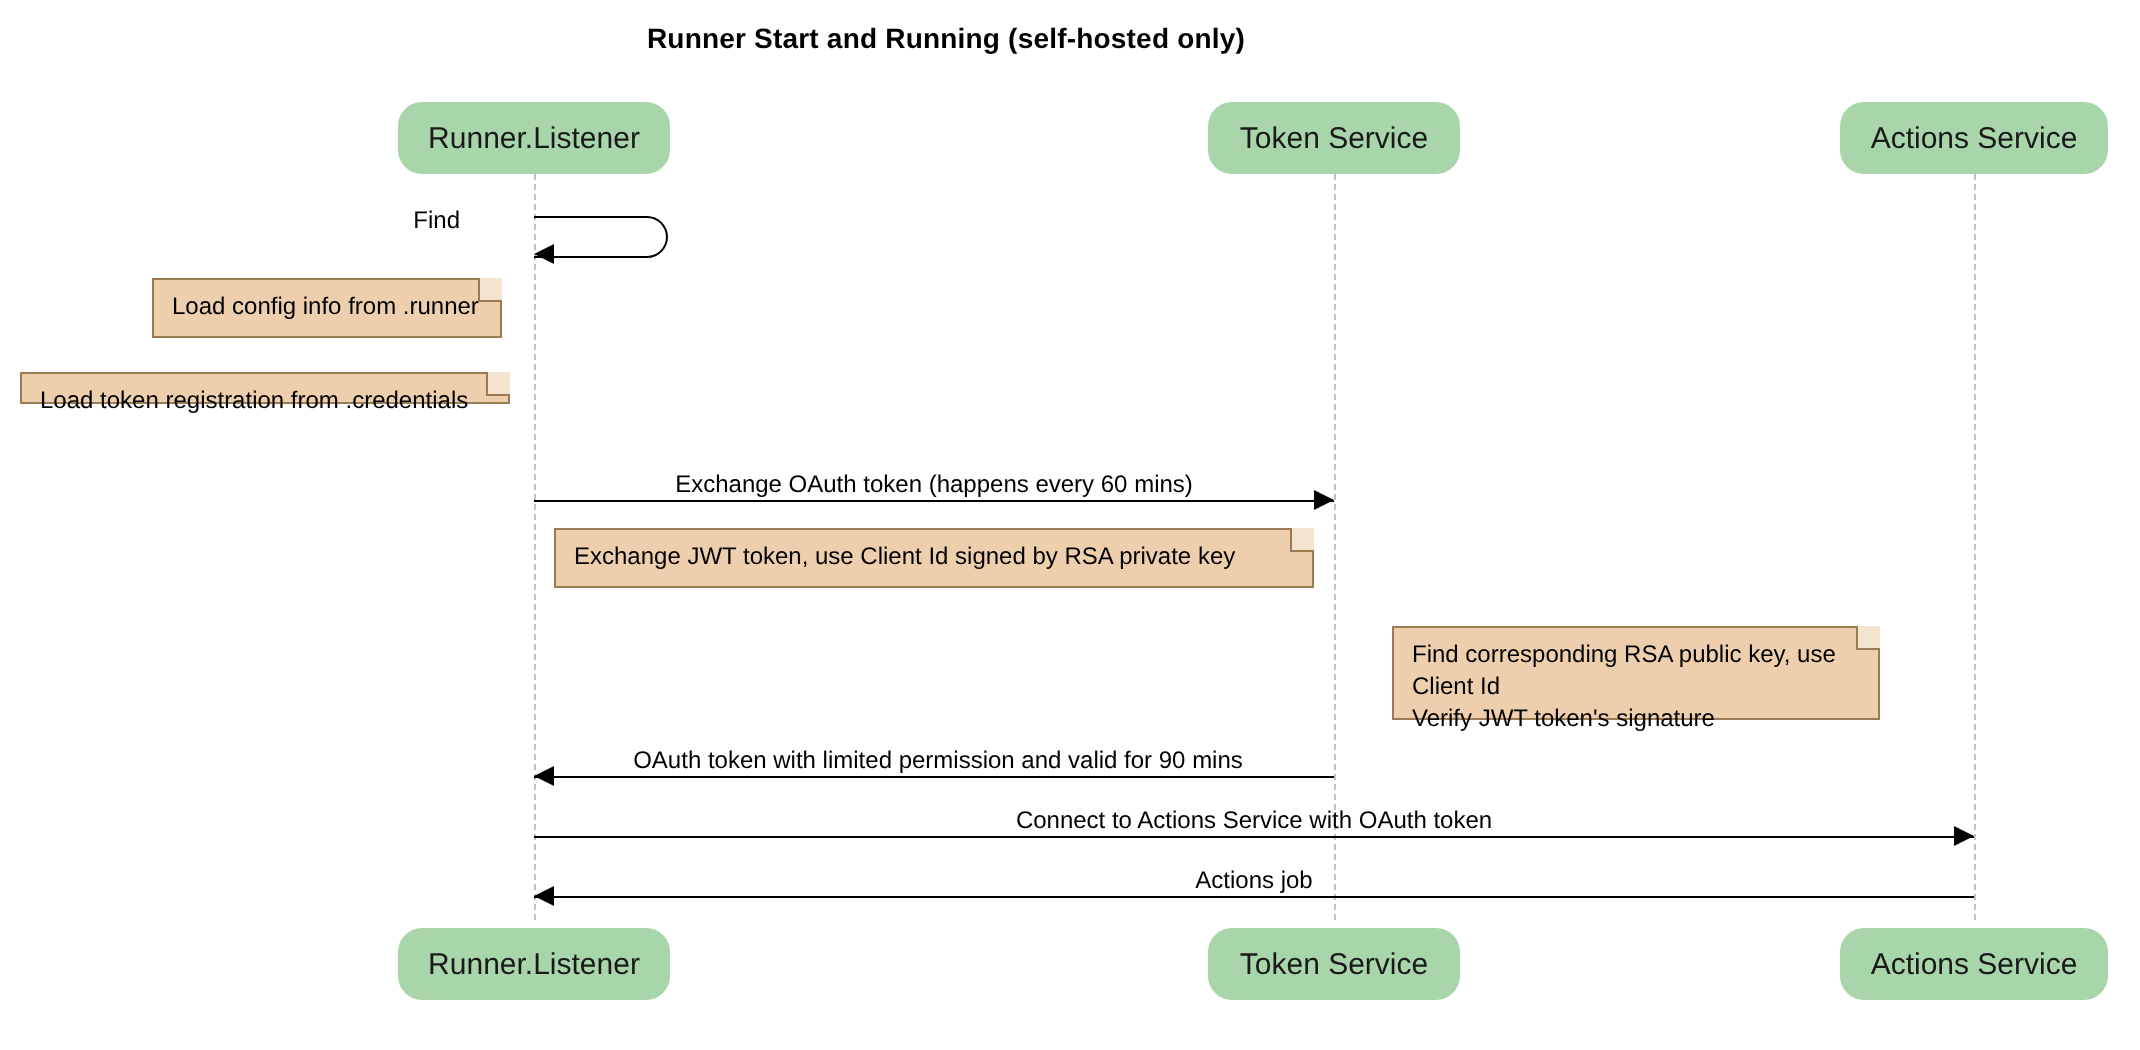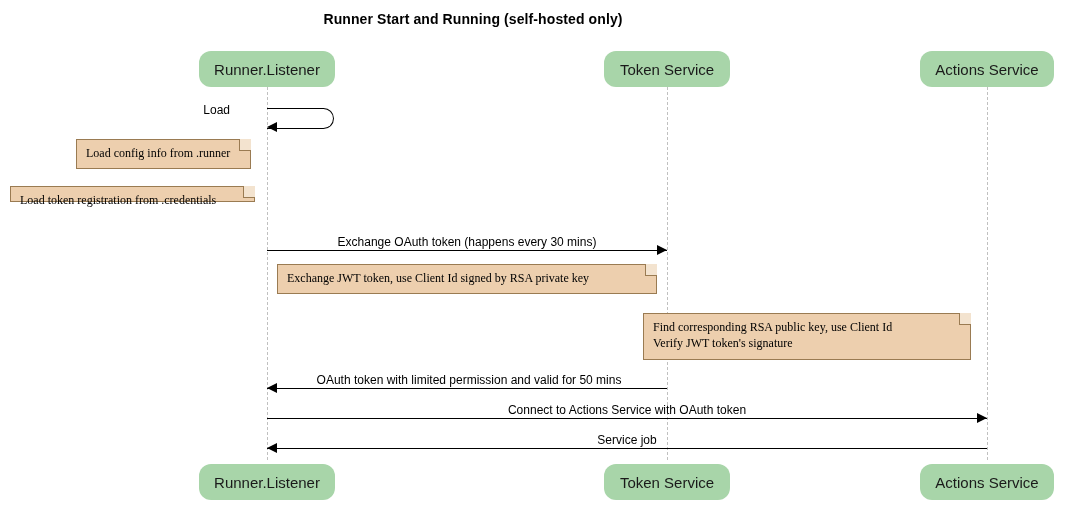--- a/index.html
+++ b/index.html
@@ -102,21 +102,20 @@
     right: -1px;
     width: 11px;
     height: 11px;
     background: #f3e3cf;
     border-left: 1px solid #9a7b52;
     border-bottom: 1px solid #9a7b52;
   }
   .note-text {
     display: block;
     white-space: pre-line;
-    font-family: Liberation Serif, serif;
   }
 </style>
 </head>
 <body>
 
 <div id="canvas">
 
   <div class="diagram-title">Runner Start and Running (self-hosted only)</div>
 
   <div class="lifeline" style="left:267px; top:87px; height:373px;"></div>
@@ -126,58 +125,58 @@
   <div class="participant" style="left:199px; top:51px; width:136px;">
     <span>Runner.Listener</span>
   </div>
   <div class="participant" style="left:604px; top:51px; width:126px;">
     <span>Token Service</span>
   </div>
   <div class="participant" style="left:920px; top:51px; width:134px;">
     <span>Actions Service</span>
   </div>
 
-  <div class="msg-label" style="left:230px; top:103px; transform:translateX(-100%);">Load</div>
+  <div class="msg-label" style="left:230px; top:103px; transform:translateX(-100%);">Find</div>
   <div class="self-loop" style="left:267px; top:108px; width:66px; height:19px;"></div>
   <div class="arrow-head arrow-left" style="left:267px; top:122px;"></div>
 
   <div class="note" style="left:76px; top:139px; width:175px; height:30px;">
     <span class="fold"></span>
     <span class="note-text">Load config info from .runner</span>
   </div>
 
   <div class="note" style="left:10px; top:186px; width:245px; height:16px;">
     <span class="fold"></span>
     <span class="note-text">Load token registration from .credentials</span>
   </div>
 
-  <div class="msg-label" style="left:467px; top:235px; transform:translateX(-50%);">Exchange OAuth token (happens every 30 mins)</div>
+  <div class="msg-label" style="left:467px; top:235px; transform:translateX(-50%);">Exchange OAuth token (happens every 60 mins)</div>
   <div class="msg-line" style="left:267px; top:250px; width:400px;"></div>
   <div class="arrow-head arrow-right" style="left:657px; top:245px;"></div>
 
   <div class="note" style="left:277px; top:264px; width:380px; height:30px;">
     <span class="fold"></span>
     <span class="note-text">Exchange JWT token, use Client Id signed by RSA private key</span>
   </div>
 
-  <div class="note" style="left:643px; top:313px; width:328px; height:47px;">
+  <div class="note" style="left:696px; top:313px; width:244px; height:47px;">
     <span class="fold"></span>
     <span class="note-text">Find corresponding RSA public key, use Client Id
 Verify JWT token's signature</span>
   </div>
 
-  <div class="msg-label" style="left:469px; top:373px; transform:translateX(-50%);">OAuth token with limited permission and valid for 50 mins</div>
+  <div class="msg-label" style="left:469px; top:373px; transform:translateX(-50%);">OAuth token with limited permission and valid for 90 mins</div>
   <div class="msg-line" style="left:267px; top:388px; width:400px;"></div>
   <div class="arrow-head arrow-left" style="left:267px; top:383px;"></div>
 
   <div class="msg-label" style="left:627px; top:403px; transform:translateX(-50%);">Connect to Actions Service with OAuth token</div>
   <div class="msg-line" style="left:267px; top:418px; width:720px;"></div>
   <div class="arrow-head arrow-right" style="left:977px; top:413px;"></div>
 
-  <div class="msg-label" style="left:627px; top:433px; transform:translateX(-50%);">Service job</div>
+  <div class="msg-label" style="left:627px; top:433px; transform:translateX(-50%);">Actions job</div>
   <div class="msg-line" style="left:267px; top:448px; width:720px;"></div>
   <div class="arrow-head arrow-left" style="left:267px; top:443px;"></div>
 
   <div class="participant" style="left:199px; top:464px; width:136px;">
     <span>Runner.Listener</span>
   </div>
   <div class="participant" style="left:604px; top:464px; width:126px;">
     <span>Token Service</span>
   </div>
   <div class="participant" style="left:920px; top:464px; width:134px;">

